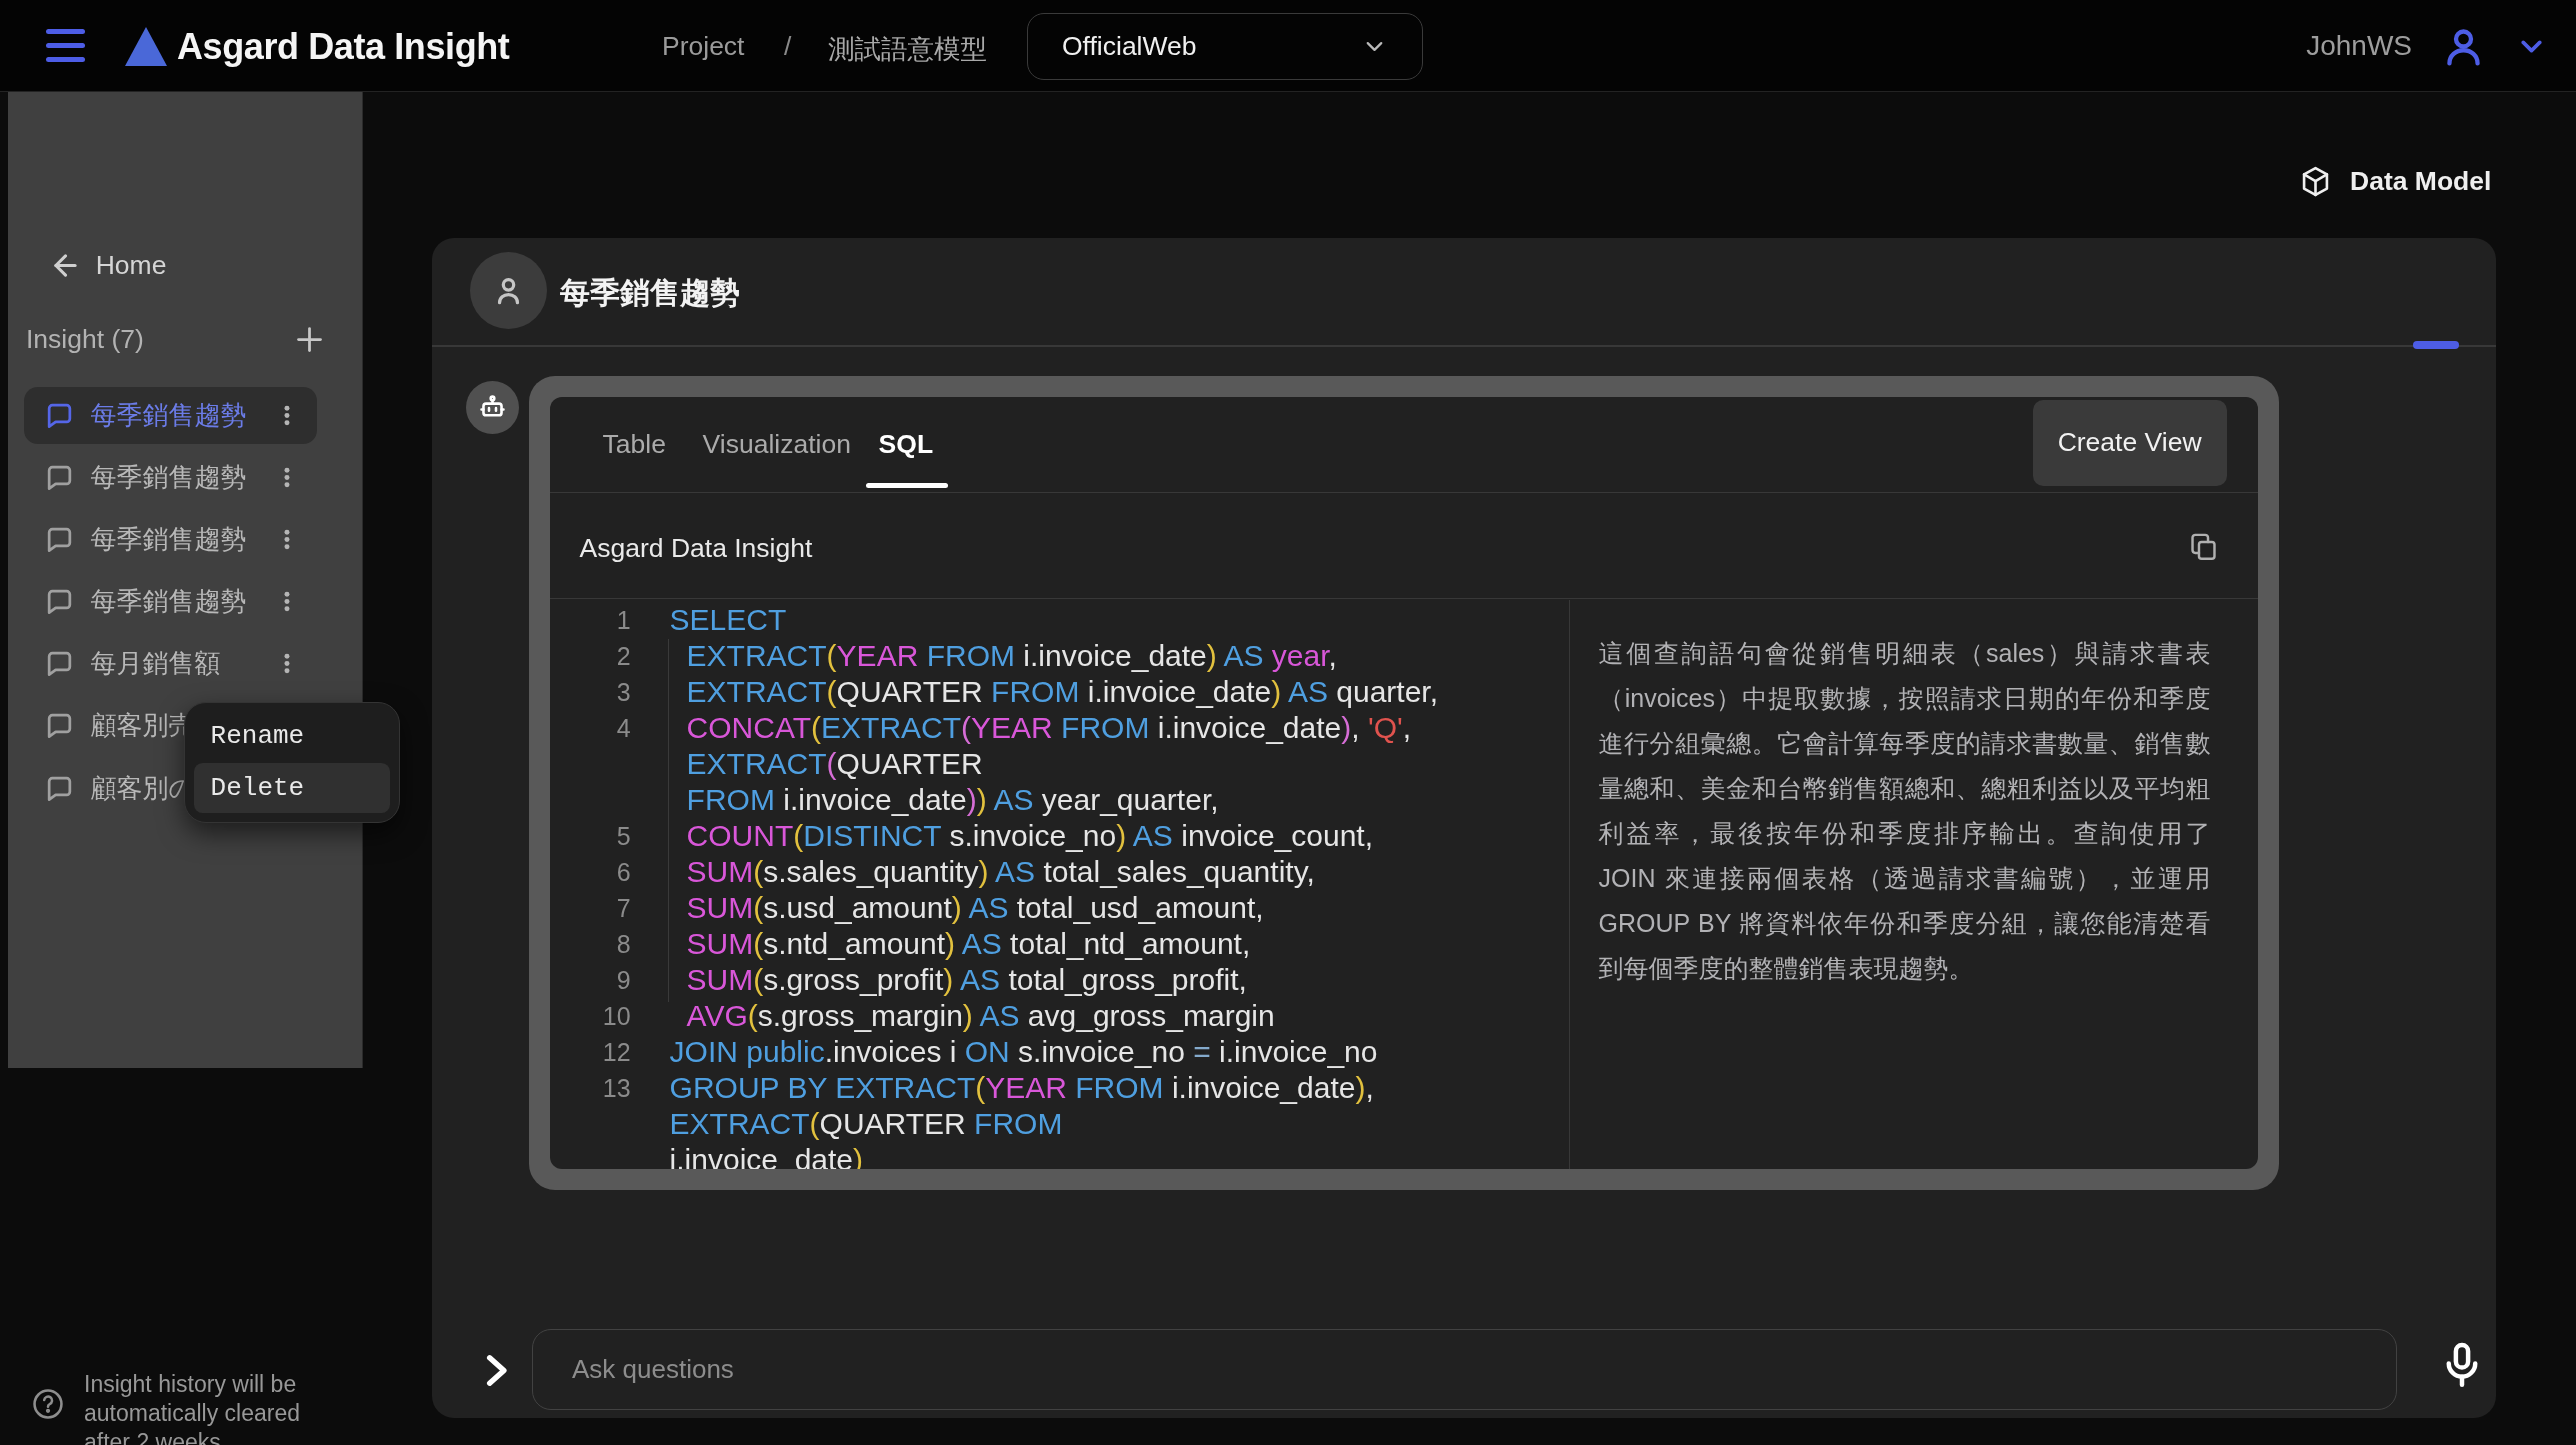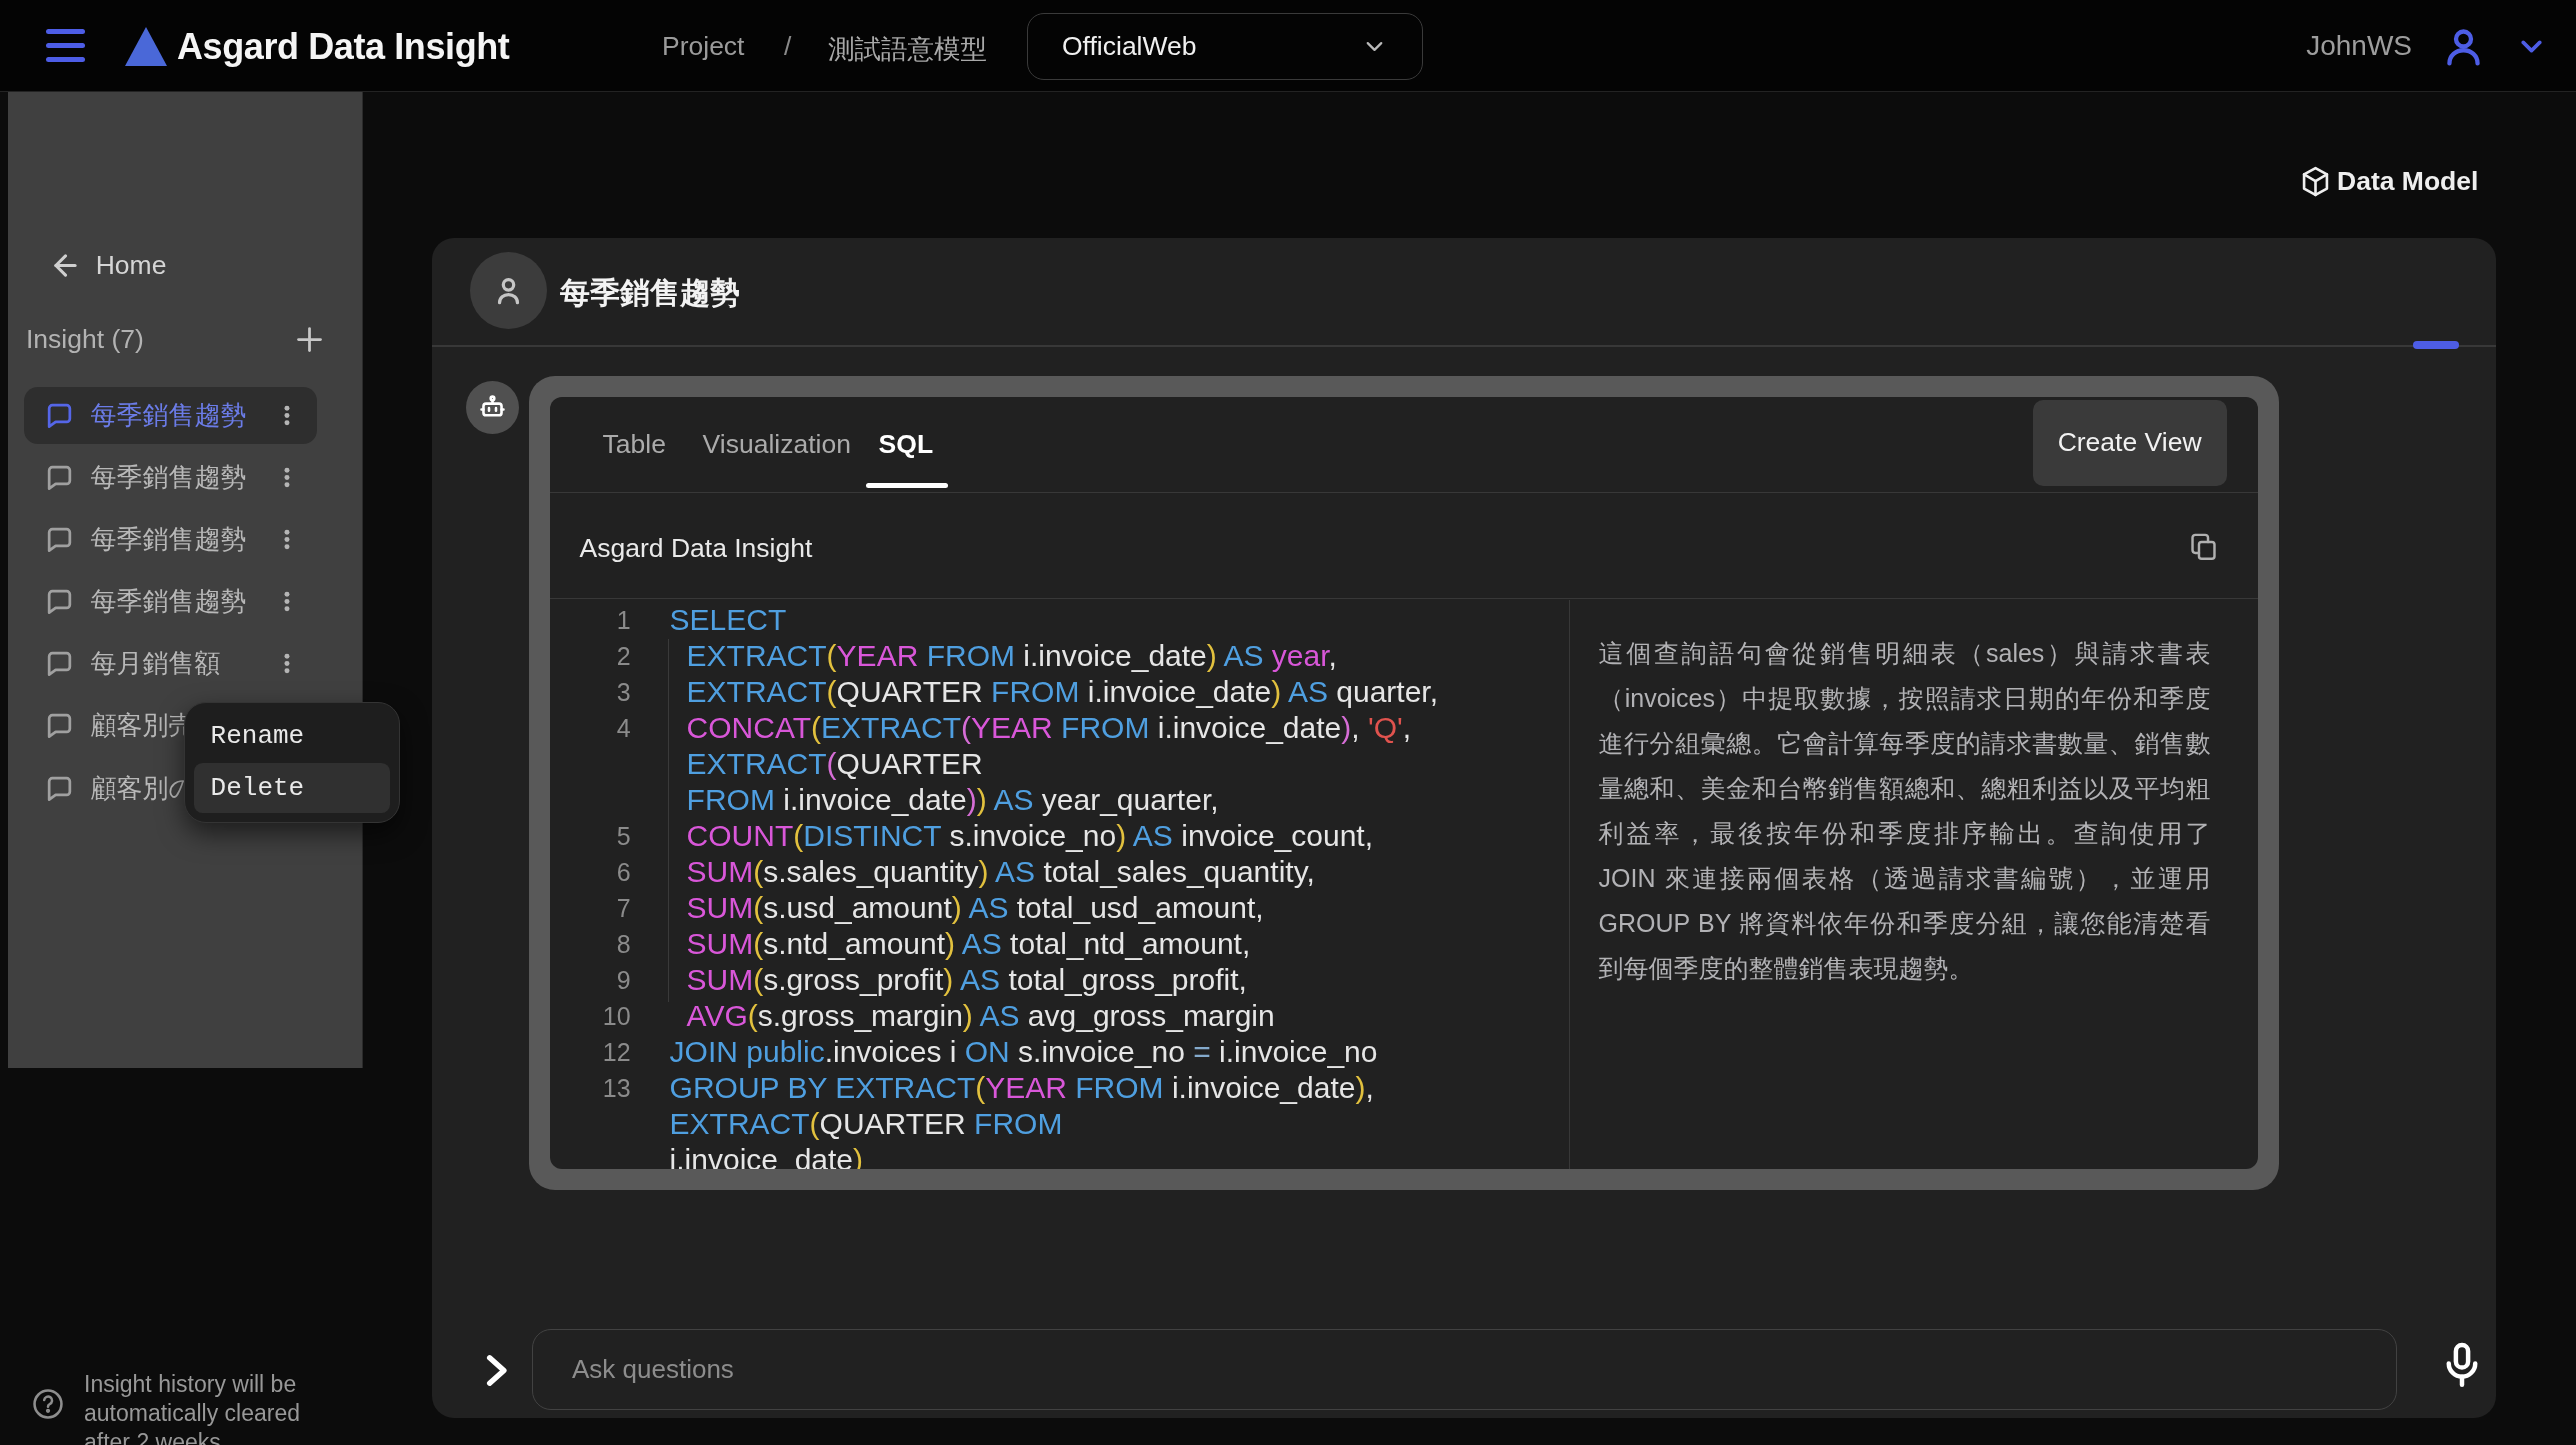--- a/index.html
+++ b/index.html
@@ -40,21 +40,21 @@
   .ctx-menu { position:absolute; left:176px; top:610px; width:216px; background:#1e1e1e; border:1.7px solid #343434; border-radius:22px; padding:8.6px 8.6px; z-index:60; box-shadow:0 10.3px 26px rgba(0,0,0,.55);font-family:Liberation Mono, monospace; }
   .ctx-item { height:48px; display:flex; align-items:center; padding:0 17px; font-size:26px; color:#e9e9e9; border-radius:8.6px; cursor:pointer; }
   .ctx-item.hl { background:#303030; margin-top:3.4px; height:50px; }
 
   .side-footer-note { position:absolute; left:23px; top:1278px; display:flex; gap:19px; }
   .side-footer-note .txt { width:248px; font-size:23px; line-height:29px; color:#989898; }
   .side-footer-note .ico { margin-top:17px; flex:none; }
 
   
   .main { position:absolute; left:355px; top:92px; width:2221px; height:1354px; background:#0c0c0c; }
-  .data-model-btn { position:absolute; left:1944px; top:73px; display:flex; align-items:center; gap:5px; cursor:pointer; }
+  .data-model-btn { position:absolute; left:1944px; top:73px; display:flex; align-items:center; gap:18px; cursor:pointer; }
   .data-model-btn .lbl { font-size:26.5px; font-weight:600; color:#efefef; }
 
   .panel { position:absolute; left:77px; top:146px; width:2064px; height:1180px; background:#212121; border-radius:22px; }
   .panel-header { position:absolute; left:0; top:0; width:100%; height:107px; }
   .user-avatar { position:absolute; left:38px; top:13.7px; width:77px; height:77px; border-radius:50%; background:#3c3c3c; display:flex; align-items:center; justify-content:center; }
   .conv-title { position:absolute; left:128px; top:35px; font-size:30px; font-weight:700; color:#f3f3f3; }
   .panel-divider { position:absolute; left:0; top:107px; width:100%; height:1.7px; background:#383838; }
   .scroll-pill { position:absolute; left:1981px; top:103px; width:46px; height:7.7px; border-radius:4.3px; background:#4d5de6; }
 
   .bot-avatar { position:absolute; left:34px; top:143px; width:53px; height:53px; border-radius:50%; background:#505050; display:flex; align-items:center; justify-content:center; }

